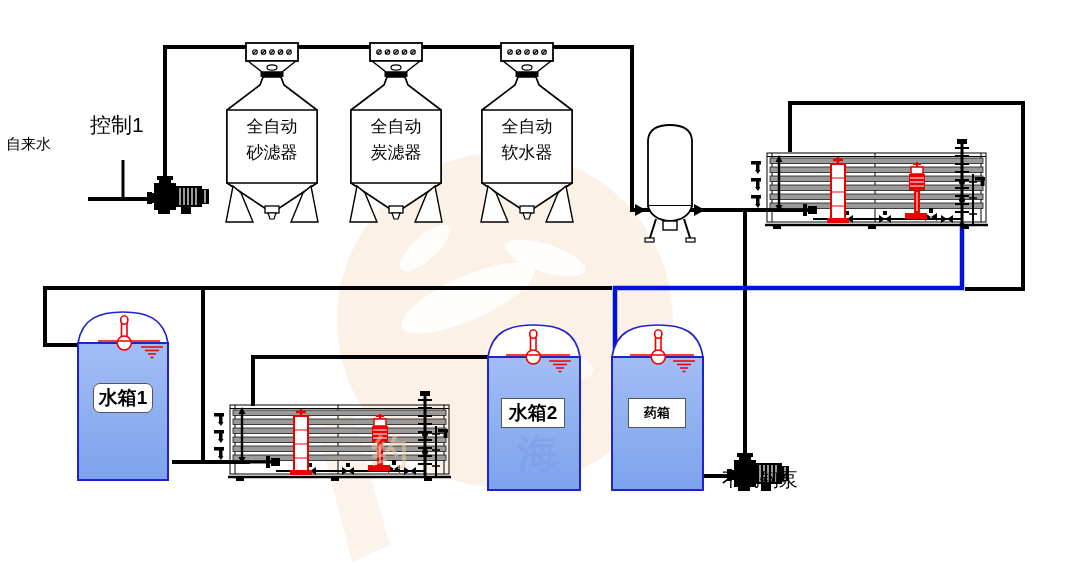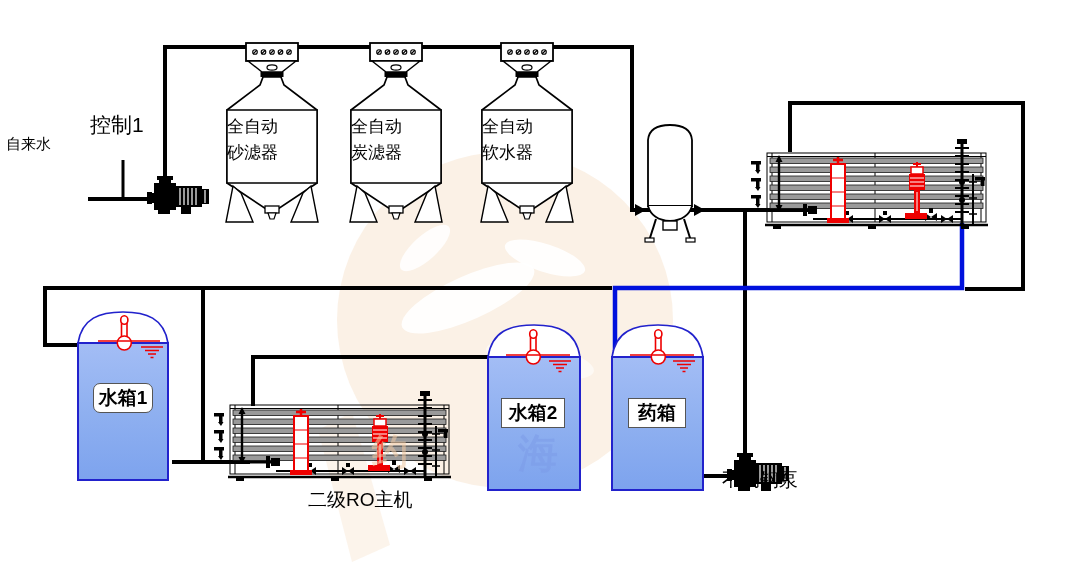--- a/index.html
+++ b/index.html
@@ -1,20 +1,20 @@
 <!DOCTYPE html>
 <html><head>
 <meta charset="utf-8">
 <style>
   html,body{margin:0;padding:0;background:#fff;}
   #stage{position:relative;width:1078px;height:577px;background:#fff;overflow:hidden;
          font-family:"Liberation Sans","DejaVu Sans",sans-serif;}
   #stage svg{position:absolute;left:0;top:0;}
   .lbl{position:absolute;font-weight:normal;color:#000;white-space:pre-line;line-height:1.3;}
-  .ctr{text-align:left;}
+  .ctr{text-align:center;}
   .tankbox{position:absolute;background:#fff;border:1px solid #555;text-align:center;
            font-weight:bold;color:#000;display:flex;align-items:center;justify-content:center;}
   .wmchar{position:absolute;font-weight:bold;pointer-events:none;}
 </style>
 </head>
 <body>
 
 <div id="stage">
 
 <svg width="1078" height="577" viewBox="0 0 1078 577">
@@ -229,21 +229,20 @@
 <div class="lbl" style="left:90px;top:111px;font-size:21px;">控制1</div>
 <div class="lbl" style="left:6px;top:134px;font-size:15px;">自来水</div>
 
 <div class="lbl ctr" style="left:227px;top:114px;width:90px;font-size:17px;line-height:26px;">全自动
 砂滤器</div>
 <div class="lbl ctr" style="left:351px;top:114px;width:90px;font-size:17px;line-height:26px;">全自动
 炭滤器</div>
 <div class="lbl ctr" style="left:482px;top:114px;width:90px;font-size:17px;line-height:26px;">全自动
 软水器</div>
 
-<div class="lbl ctr" style="left:308px;top:488px;width:110px;font-size:19px;">二级RO主机</div>
 
 <div class="tankbox" style="left:93px;top:383px;width:58px;height:28px;font-size:19px;border-radius:7px;">水箱1</div>
 <div class="tankbox" style="left:501px;top:398px;width:62px;height:28px;font-size:19px;">水箱2</div>
-<div class="tankbox" style="left:628px;top:398px;width:56px;height:28px;font-size:19px;">药箱</div>
+<div class="tankbox" style="left:628px;top:398px;width:56px;height:28px;font-size:13px;">药箱</div>
 
 <div class="lbl" style="left:722px;top:468px;font-size:19px;">不锈钢泵</div>
 
 </div>
 
 </body></html>

